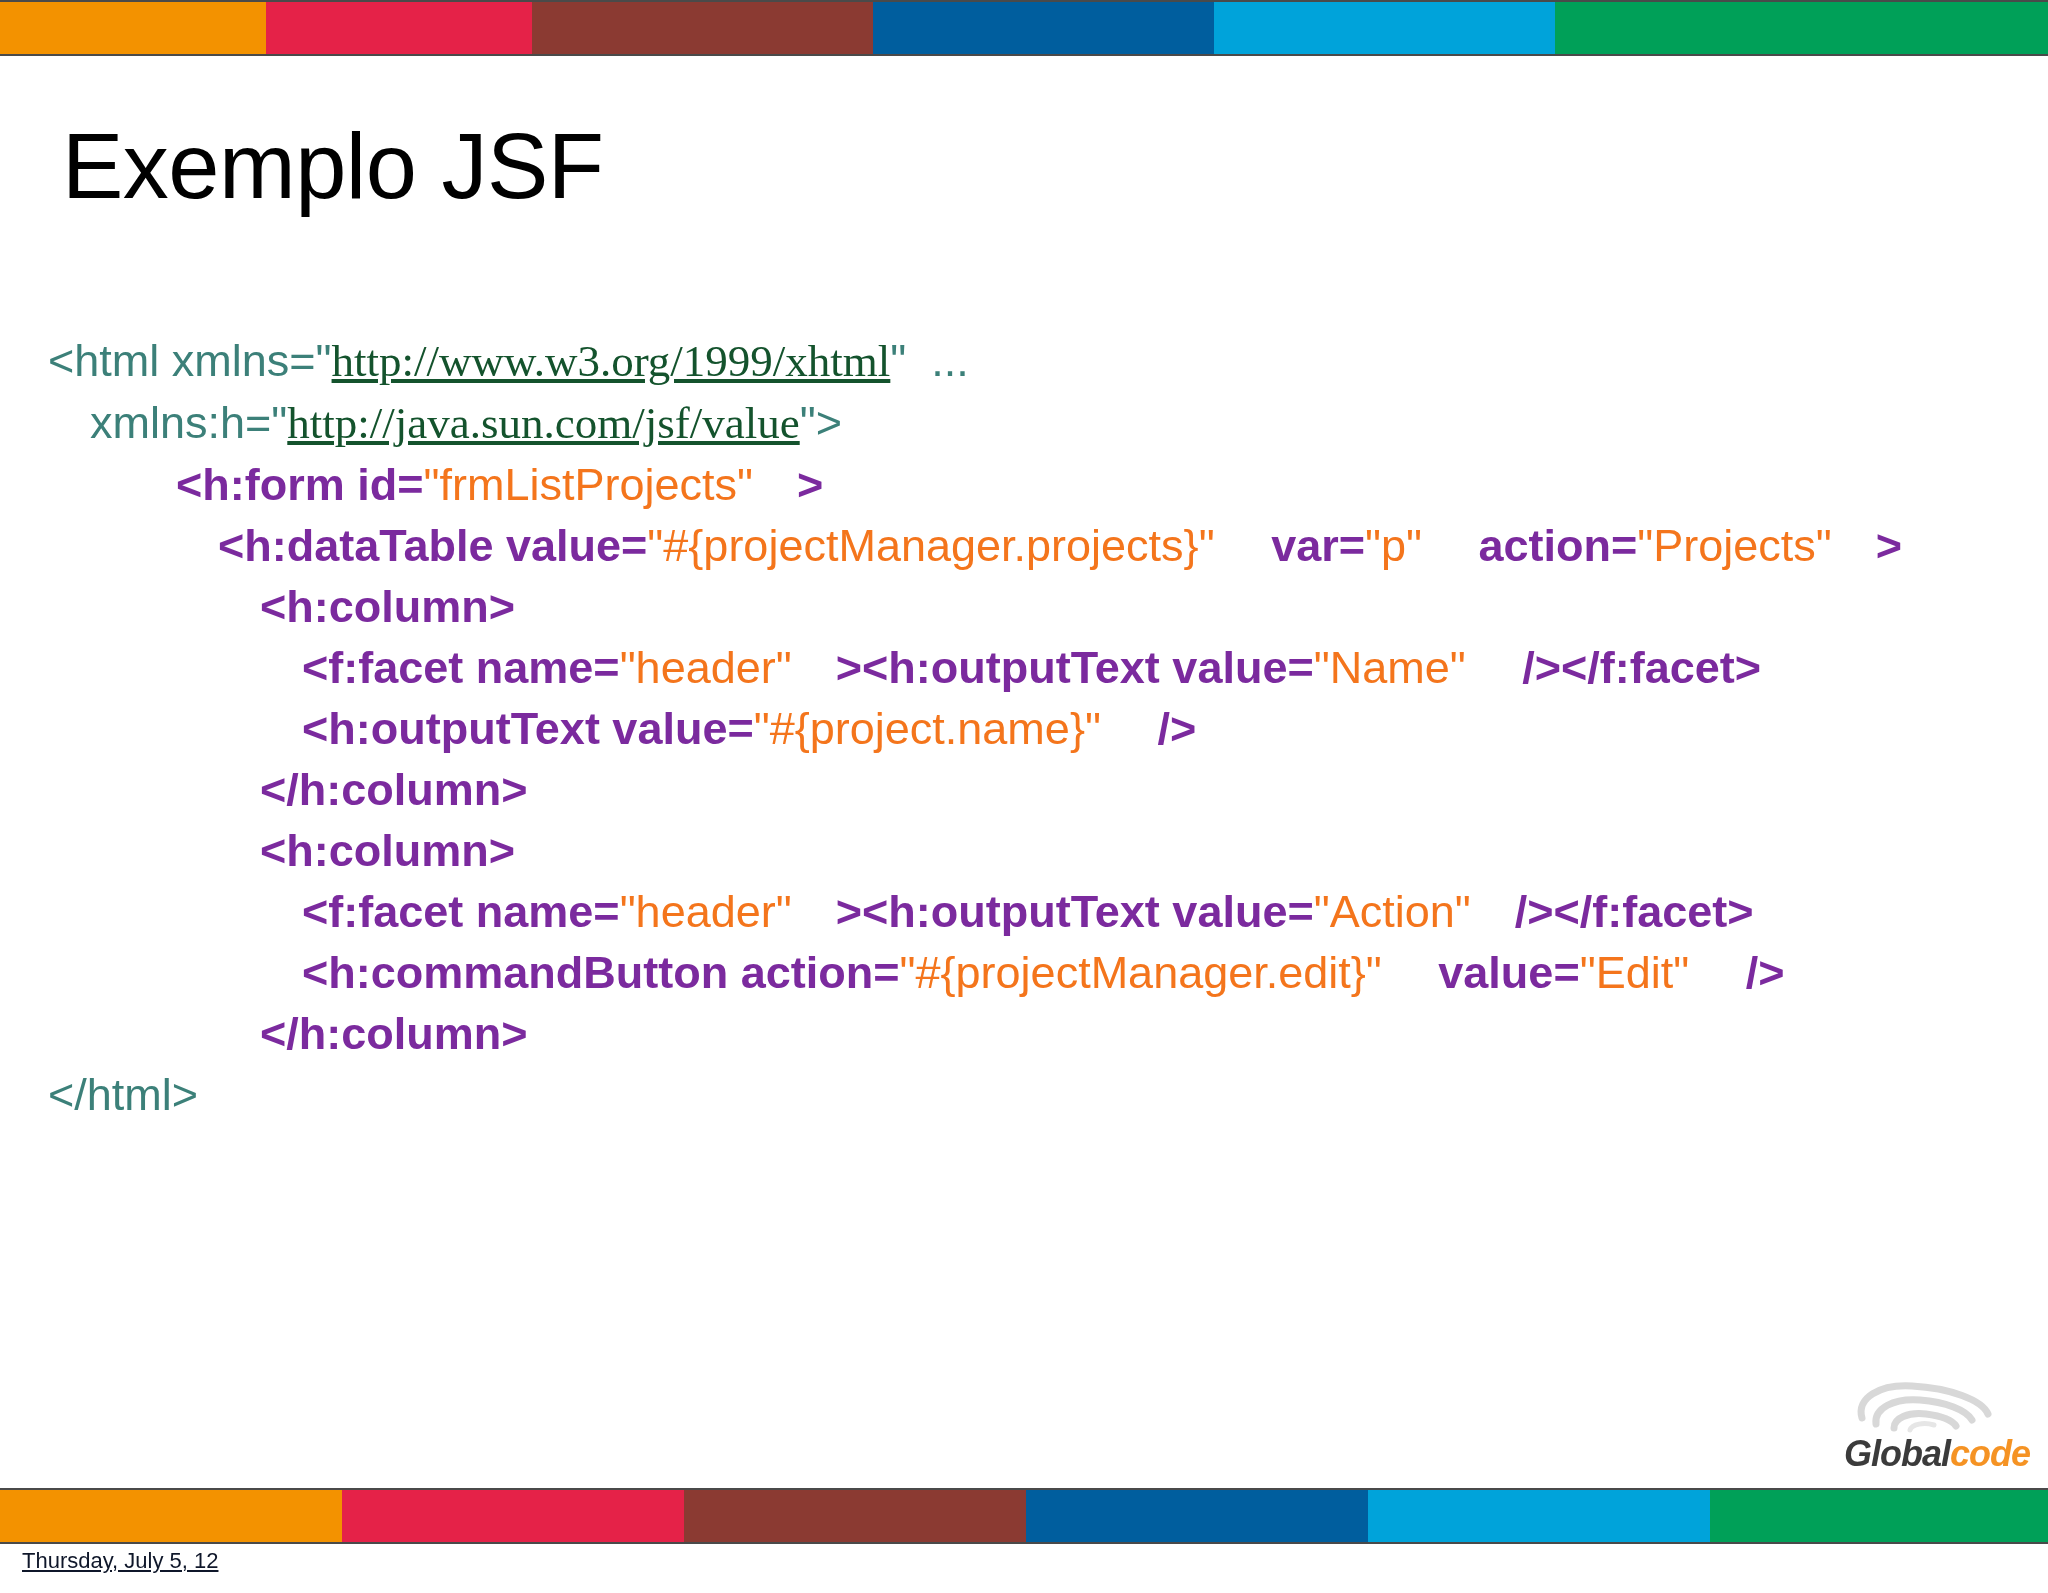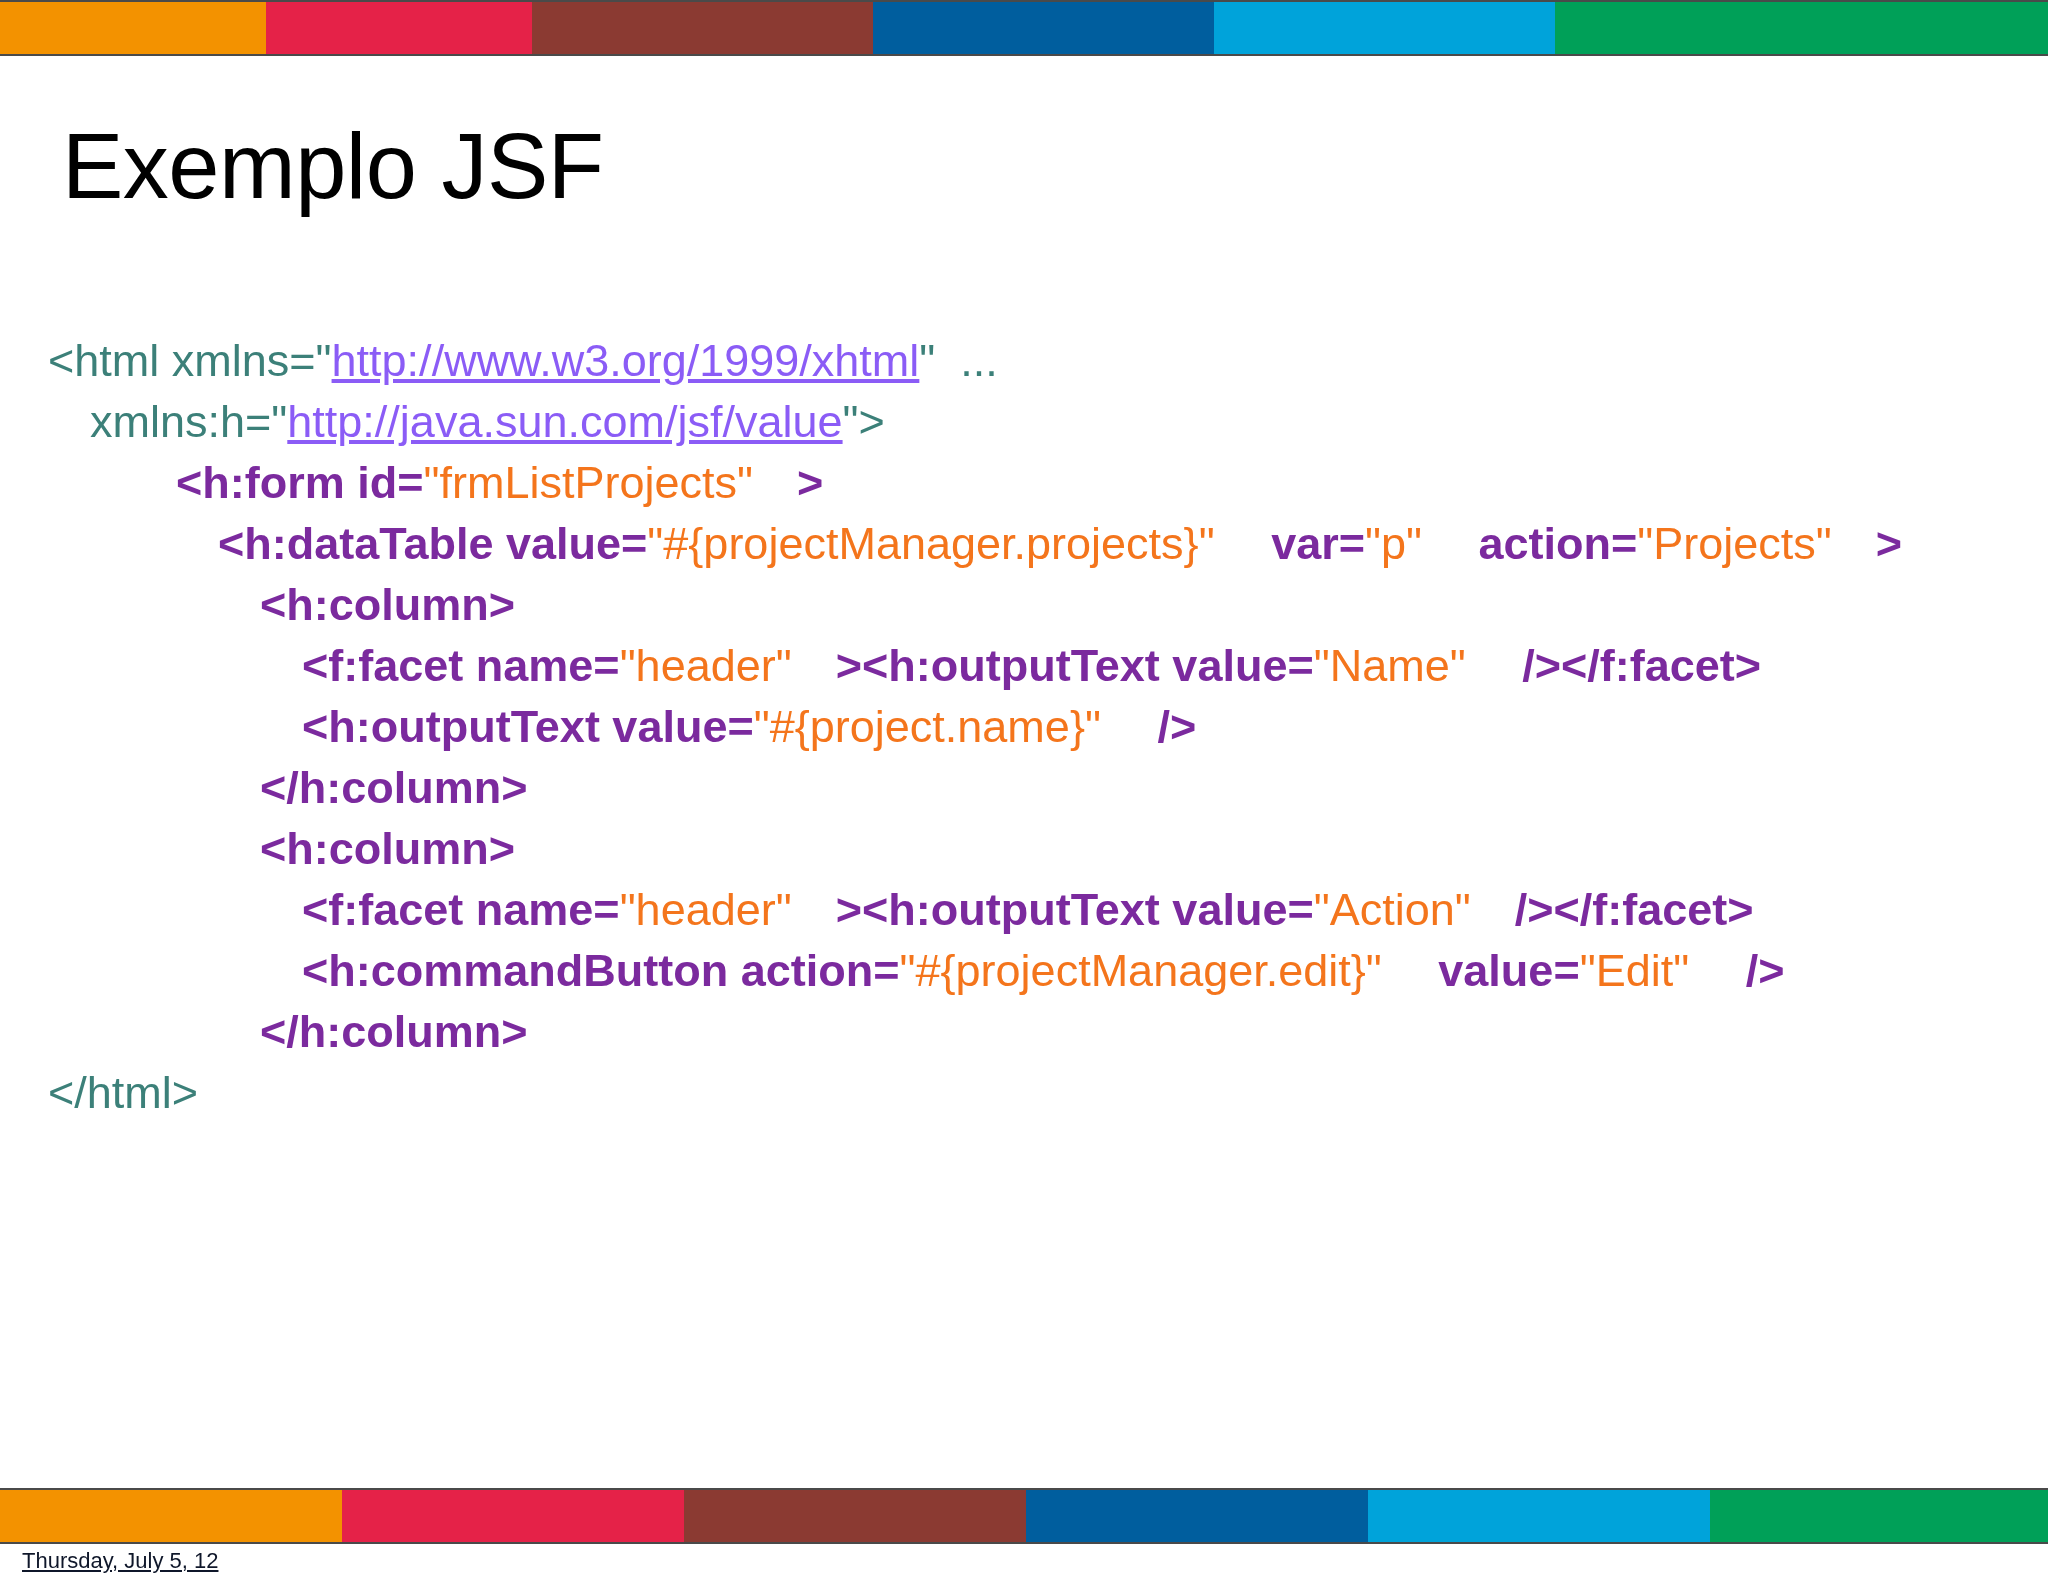--- a/index.html
+++ b/index.html
@@ -58,21 +58,21 @@
     width: 1960px;
   }
   .code-line {
     font-size: 45px;
     line-height: 61px;
     white-space: pre;
     font-family: "Liberation Sans", sans-serif;
   }
   .tk { white-space: pre; }
   .tk.teal   { color: #3c8079; font-weight: 400; }
-  .tk.link   { color: #8b5cf6; font-weight: 400; text-decoration: underline; }
+  .tk.link   { color: #14532d; font-weight: 400; text-decoration: underline; font-family: Liberation Serif, serif; }
   .tk.tag    { color: #7b2a9e; font-weight: bold; margin-left: 44px; }
   .tk.attrv  { color: #f4751c; font-weight: 400; }
 
   
   .logo {
     position: absolute;
     left: 1840px;
     top: 1378px;
     width: 190px;
     height: 104px;
@@ -134,20 +134,33 @@
       <div class="code-line" style="padding-left: 210px;"><span class="tk tag">&lt;f:facet name=</span><span class="tk attrv">"header"</span><span class="tk tag">&gt;&lt;h:outputText value=</span><span class="tk attrv">"Name"</span><span class="tk tag"> /&gt;&lt;/f:facet&gt;</span></div>
       <div class="code-line" style="padding-left: 210px;"><span class="tk tag">&lt;h:outputText value=</span><span class="tk attrv">"#{project.name}"</span><span class="tk tag"> /&gt;</span></div>
       <div class="code-line" style="padding-left: 168px;"><span class="tk tag">&lt;/h:column&gt;</span></div>
       <div class="code-line" style="padding-left: 168px;"><span class="tk tag">&lt;h:column&gt;</span></div>
       <div class="code-line" style="padding-left: 210px;"><span class="tk tag">&lt;f:facet name=</span><span class="tk attrv">"header"</span><span class="tk tag">&gt;&lt;h:outputText value=</span><span class="tk attrv">"Action"</span><span class="tk tag">/&gt;&lt;/f:facet&gt;</span></div>
       <div class="code-line" style="padding-left: 210px;"><span class="tk tag">&lt;h:commandButton action=</span><span class="tk attrv">"#{projectManager.edit}"</span><span class="tk tag"> value=</span><span class="tk attrv">"Edit"</span><span class="tk tag"> /&gt;</span></div>
       <div class="code-line" style="padding-left: 168px;"><span class="tk tag">&lt;/h:column&gt;</span></div>
       <div class="code-line" style="padding-left: 0px;"><span class="tk teal">&lt;/html&gt;</span></div>
     </div>
 
+  <div class="logo">
+    <svg class="swirl" viewBox="0 0 150 62">
+      <g fill="none" stroke="#d8d8d8" stroke-width="7" stroke-linecap="round">
+        <path d="M12 40 C6 20, 30 6, 62 8 C100 10, 132 22, 138 36"></path>
+        <path d="M26 46 C24 30, 44 20, 70 22 C96 24, 116 32, 122 42"></path>
+        <path d="M44 50 C44 40, 58 34, 76 36 C92 38, 102 42, 106 48"></path>
+      </g>
+      <g fill="none" stroke="#e6e6e6" stroke-width="5" stroke-linecap="round">
+        <path d="M60 52 C62 46, 74 44, 84 47"></path>
+      </g>
+    </svg>
+    <div class="wordmark"><span class="wm-global">Global</span><span class="wm-code">code</span></div>
+  </div>
 
   <div class="colorbar bottom">
       <div class="seg" style="background: rgb(243, 146, 0); width: 342px;"></div>
       <div class="seg" style="background: rgb(229, 34, 72); width: 342px;"></div>
       <div class="seg" style="background: rgb(139, 58, 50); width: 342px;"></div>
       <div class="seg" style="background: rgb(0, 94, 158); width: 342px;"></div>
       <div class="seg" style="background: rgb(0, 163, 218); width: 342px;"></div>
       <div class="seg" style="background: rgb(0, 160, 88); width: 338px;"></div>
     </div>
 

